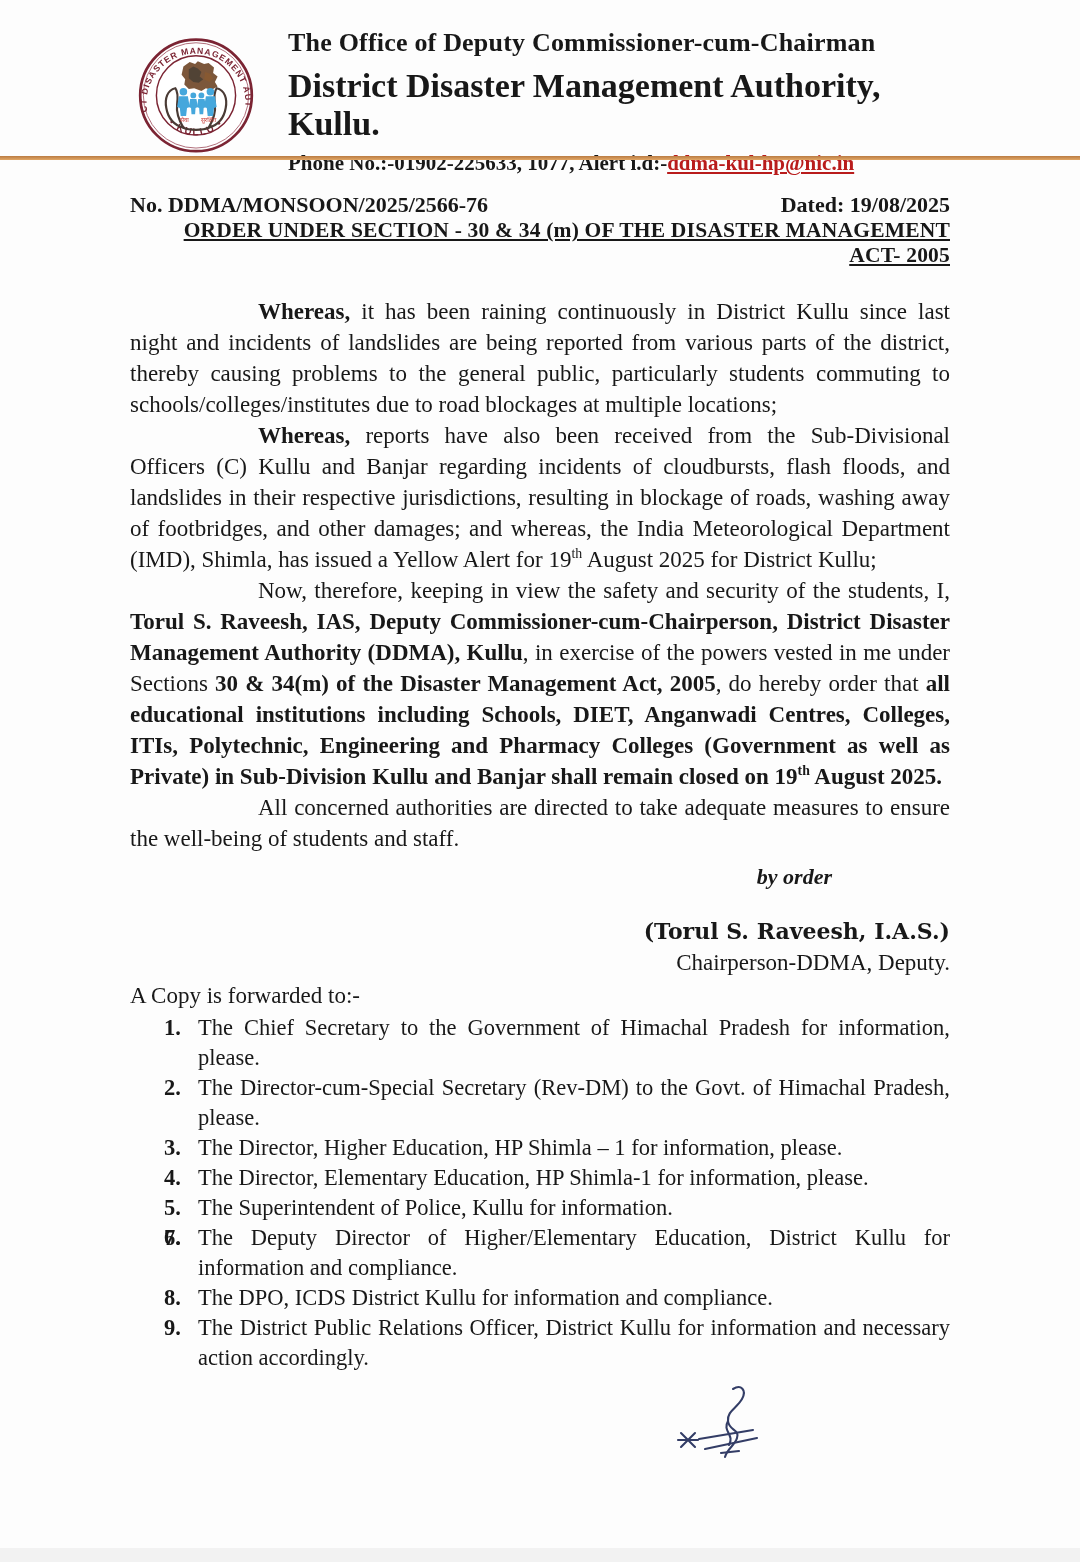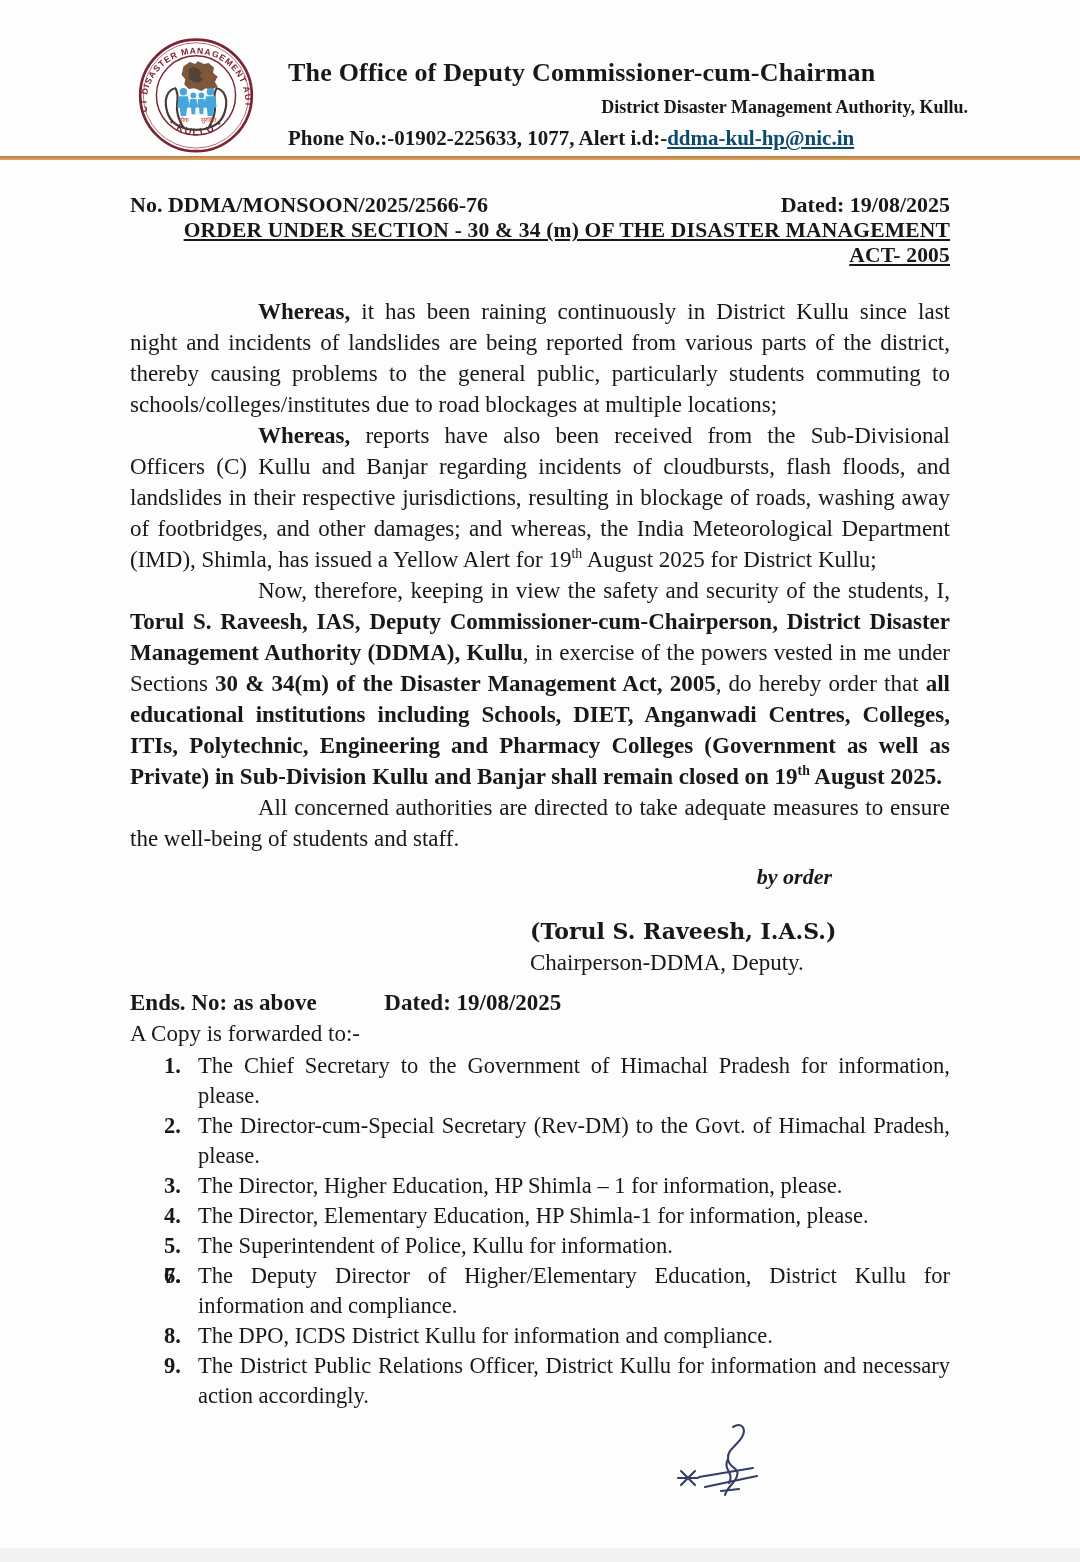--- a/index.html
+++ b/index.html
@@ -9,25 +9,25 @@
     width:1080px; height:1562px;
     margin:0 auto;
     background:#fdfdfd;
     font-family:"Liberation Serif", serif;
     color:#181818;
     overflow:hidden;
   }
   
   .header { position:relative; height:158px; }
   .seal { position:absolute; left:126px; top:36px; width:140px; height:126px; }
-  .header-text { position:absolute; left:288px; top:58px; width:680px; }
+  .header-text { position:absolute; left:288px; top:28px; width:680px; }
   .org1 { font-size:26px; font-weight:bold; letter-spacing:.2px; }
-  .org2 { font-size:18px; font-weight:bold; margin-top:9px;text-align:right; }
+  .org2 { font-size:34px; font-weight:bold; margin-top:9px; }
   .phone-line { font-size:21px; font-weight:bold; margin-top:8px; }
-  .email-link { color:#0c4a6e; text-decoration:underline; cursor:pointer;margin-top:11px; }
+  .email-link { color:#b91c1c; text-decoration:underline; cursor:pointer;margin-top:11px; }
   .divider { position:absolute; left:0; top:156px; width:1080px; height:4px;
              background:linear-gradient(#b97b43,#e2a765); }
   
   .content { padding:0 130px; }
   .ref-row { display:flex; justify-content:space-between;
              margin-top:34px; font-size:22px; font-weight:bold; }
   .title { text-align:center; font-size:24px; font-weight:bold;
            letter-spacing:1px; margin-top:26px; }
   .subtitle { text-align:right; font-size:21.5px; font-weight:bold;
               text-decoration:underline; letter-spacing:.2px; }
@@ -35,21 +35,21 @@
   .body-text { margin-top:28px; }
   .body-text p {
     font-size:23px; line-height:31px;
     text-align:justify; text-indent:128px;
   }
   .body-text p sup { font-size:.6em; line-height:0; vertical-align:super; }
   
   .by-order { text-align:right; padding-right:118px; font-size:22px;
               font-weight:bold; font-style:italic; margin-top:10px; }
   .sig1 { width:420px; margin-left:auto; margin-right:0px;
-          text-align:left; margin-top:26px; font-size:23px; line-height:31px; }
+          text-align:right; margin-top:26px; font-size:23px; line-height:31px; }
   .sig1 .sig-name { font-weight:bold; font-family:"DejaVu Serif", serif; font-size:22px; }
   .ends-row { margin-top:12px; font-size:23px; font-weight:bold; }
   .ends-row .ends-date { margin-left:62px; }
   .copy-line { font-size:23px; margin-top:5px; }
   
   .copy-list { margin-top:4px; }
   .copy-item { position:relative; padding-left:68px;
                font-size:22.5px; line-height:30px; text-align:justify; }
   .copy-num { position:absolute; left:34px; font-weight:bold; }
   
@@ -136,24 +136,20 @@
       <p><span>All concerned authorities are directed to take adequate measures to ensure the well-being of students and staff.</span></p>
     </div>
 
     <div class="by-order">by order</div>
 
     <div class="sig1">
       <div class="sig-name">(Torul S. Raveesh, I.A.S.)</div>
       <div>Chairperson-DDMA, Deputy.</div>
     </div>
 
-    <div class="ends-row">
-      <span>Ends. No: as above</span>
-      <span class="ends-date">Dated: 19/08/2025</span>
-    </div>
     <div class="copy-line">A Copy is forwarded to:-</div>
 
     <div class="copy-list">
         <div class="copy-item"><span class="copy-num">1.</span><span>The Chief Secretary to the Government of Himachal Pradesh for information, please.</span></div>
         <div class="copy-item"><span class="copy-num">2.</span><span>The Director-cum-Special Secretary (Rev-DM) to the Govt. of Himachal Pradesh, please.</span></div>
         <div class="copy-item"><span class="copy-num">3.</span><span>The Director, Higher Education, HP Shimla – 1 for information, please.</span></div>
         <div class="copy-item"><span class="copy-num">4.</span><span>The Director, Elementary Education, HP Shimla-1 for information, please.</span></div>
         <div class="copy-item"><span class="copy-num">5.</span><span>The Superintendent of Police, Kullu for information.</span></div>
         <div class="copy-item"><span class="copy-num">6.</span></div>
         <div class="copy-item"><span class="copy-num">7.</span><span>The Deputy Director of Higher/Elementary Education, District Kullu for information and compliance.</span></div>

